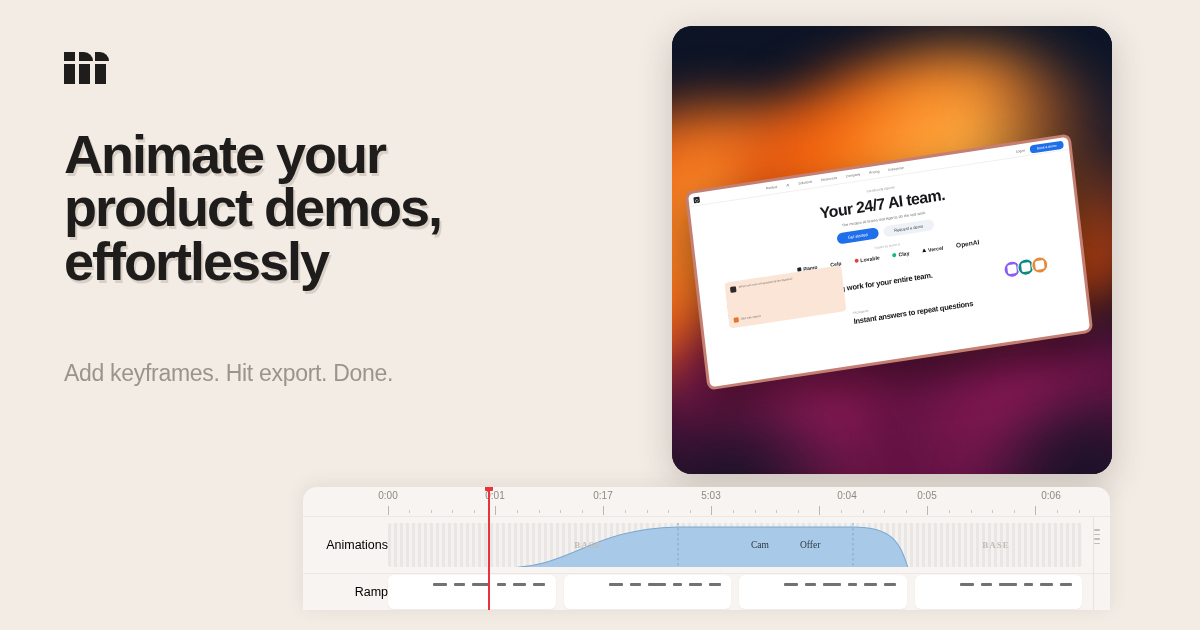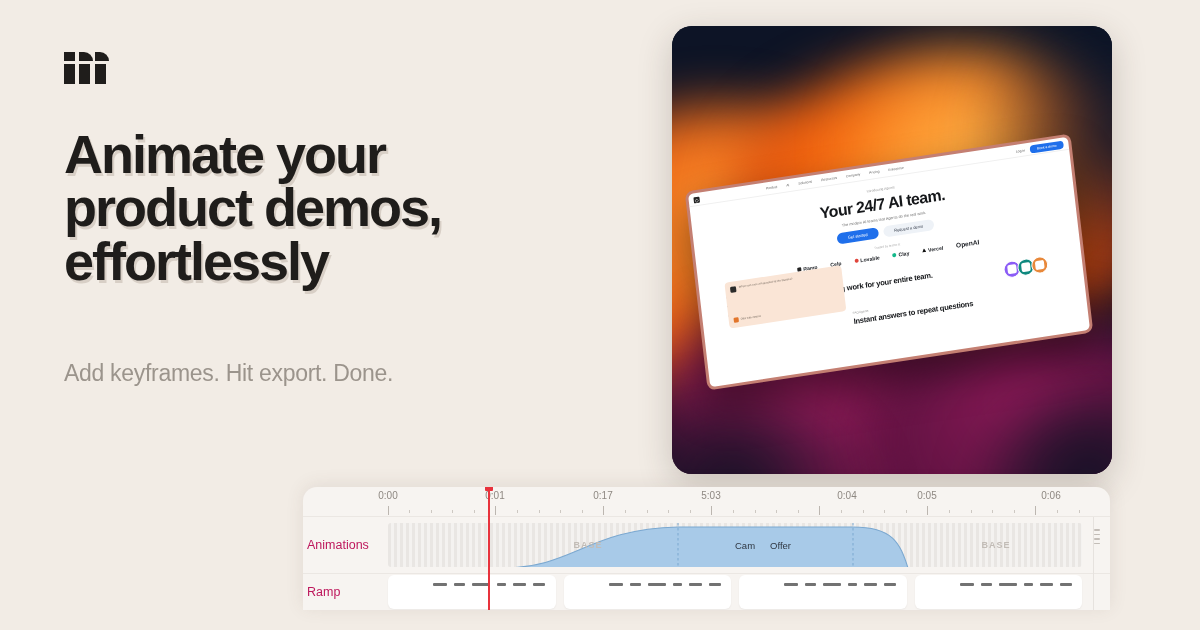--- a/index.html
+++ b/index.html
@@ -125,34 +125,34 @@
   }
   .ruler { position:relative; height:30px; border-bottom:1px solid #ebe7e3; }
   .tlabel { position:absolute; top:3px; font-size:10px; color:#8e8882; transform:translateX(-50%); }
   .tmaj { position:absolute; top:19px; width:1px; height:9px; background:#bcb6b0; }
   .tmin { position:absolute; top:23px; width:1px; height:3px; background:#cdc8c2; }
 
   .rows { position:relative; }
   .row { display:flex; align-items:center; }
   .row-anim { height:57px; border-bottom:1px solid #ebe7e3; }
   .row-media { height:36px; }
-  .rname { width:85px; flex:none; padding-left:4px; font-size:12.5px; color:#be185d; }
+  .rname { width:85px; flex:none; padding-left:4px; font-size:12.5px; color:#000000;text-align:right; }
   .rbody { position:relative; flex:1; height:100%; }
 
   .track {
     position:absolute; left:0; right:28px; top:6px; bottom:6px;
     background:
       repeating-linear-gradient(90deg,#e9e6e3 0 3px,#f4f2f0 3px 6px);
-    border-radius:3px; overflow:hidden;
+    border-radius:3px; overflow:hidden;font-family:Liberation Serif, serif;
   }
   .base-lbl { position:absolute; top:50%; transform:translate(-50%,-50%);
               font-size:9px; font-weight:bold; color:#c2bcb6; letter-spacing:1px; }
   .curve { position:absolute; inset:0; }
   .chip-row { position:absolute; top:50%; transform:translateY(-50%); display:flex; gap:5px; }
-  .chip { font-size:9.5px; color:#2f3742; padding:1px 5px; border-radius:3px; }
+  .chip { font-size:9.5px; color:#2f3742; padding:1px 5px; border-radius:3px;margin-left:16px; }
 
   .mcards { position:absolute; left:0; right:28px; top:1px; bottom:1px; display:flex; gap:8px; }
   .mcard { flex:1; background:#fff; border-radius:6px; position:relative; overflow:hidden;
            box-shadow:0 1px 2px rgba(0,0,0,0.05); }
   .mc-t { position:absolute; left:45px; top:8px; display:flex; gap:7px; }
   .mc-w { height:3px; background:#3b3b3b; border-radius:1px; opacity:0.72; }
   .mc-b { position:absolute; left:14px; bottom:5px; }
   .mc-b1 { width:3px; height:3px; background:#444; border-radius:1px; margin-bottom:2px; }
   .mc-b2 { width:52px; height:2.5px; background:#b9b4ae; border-radius:1px; }
 

